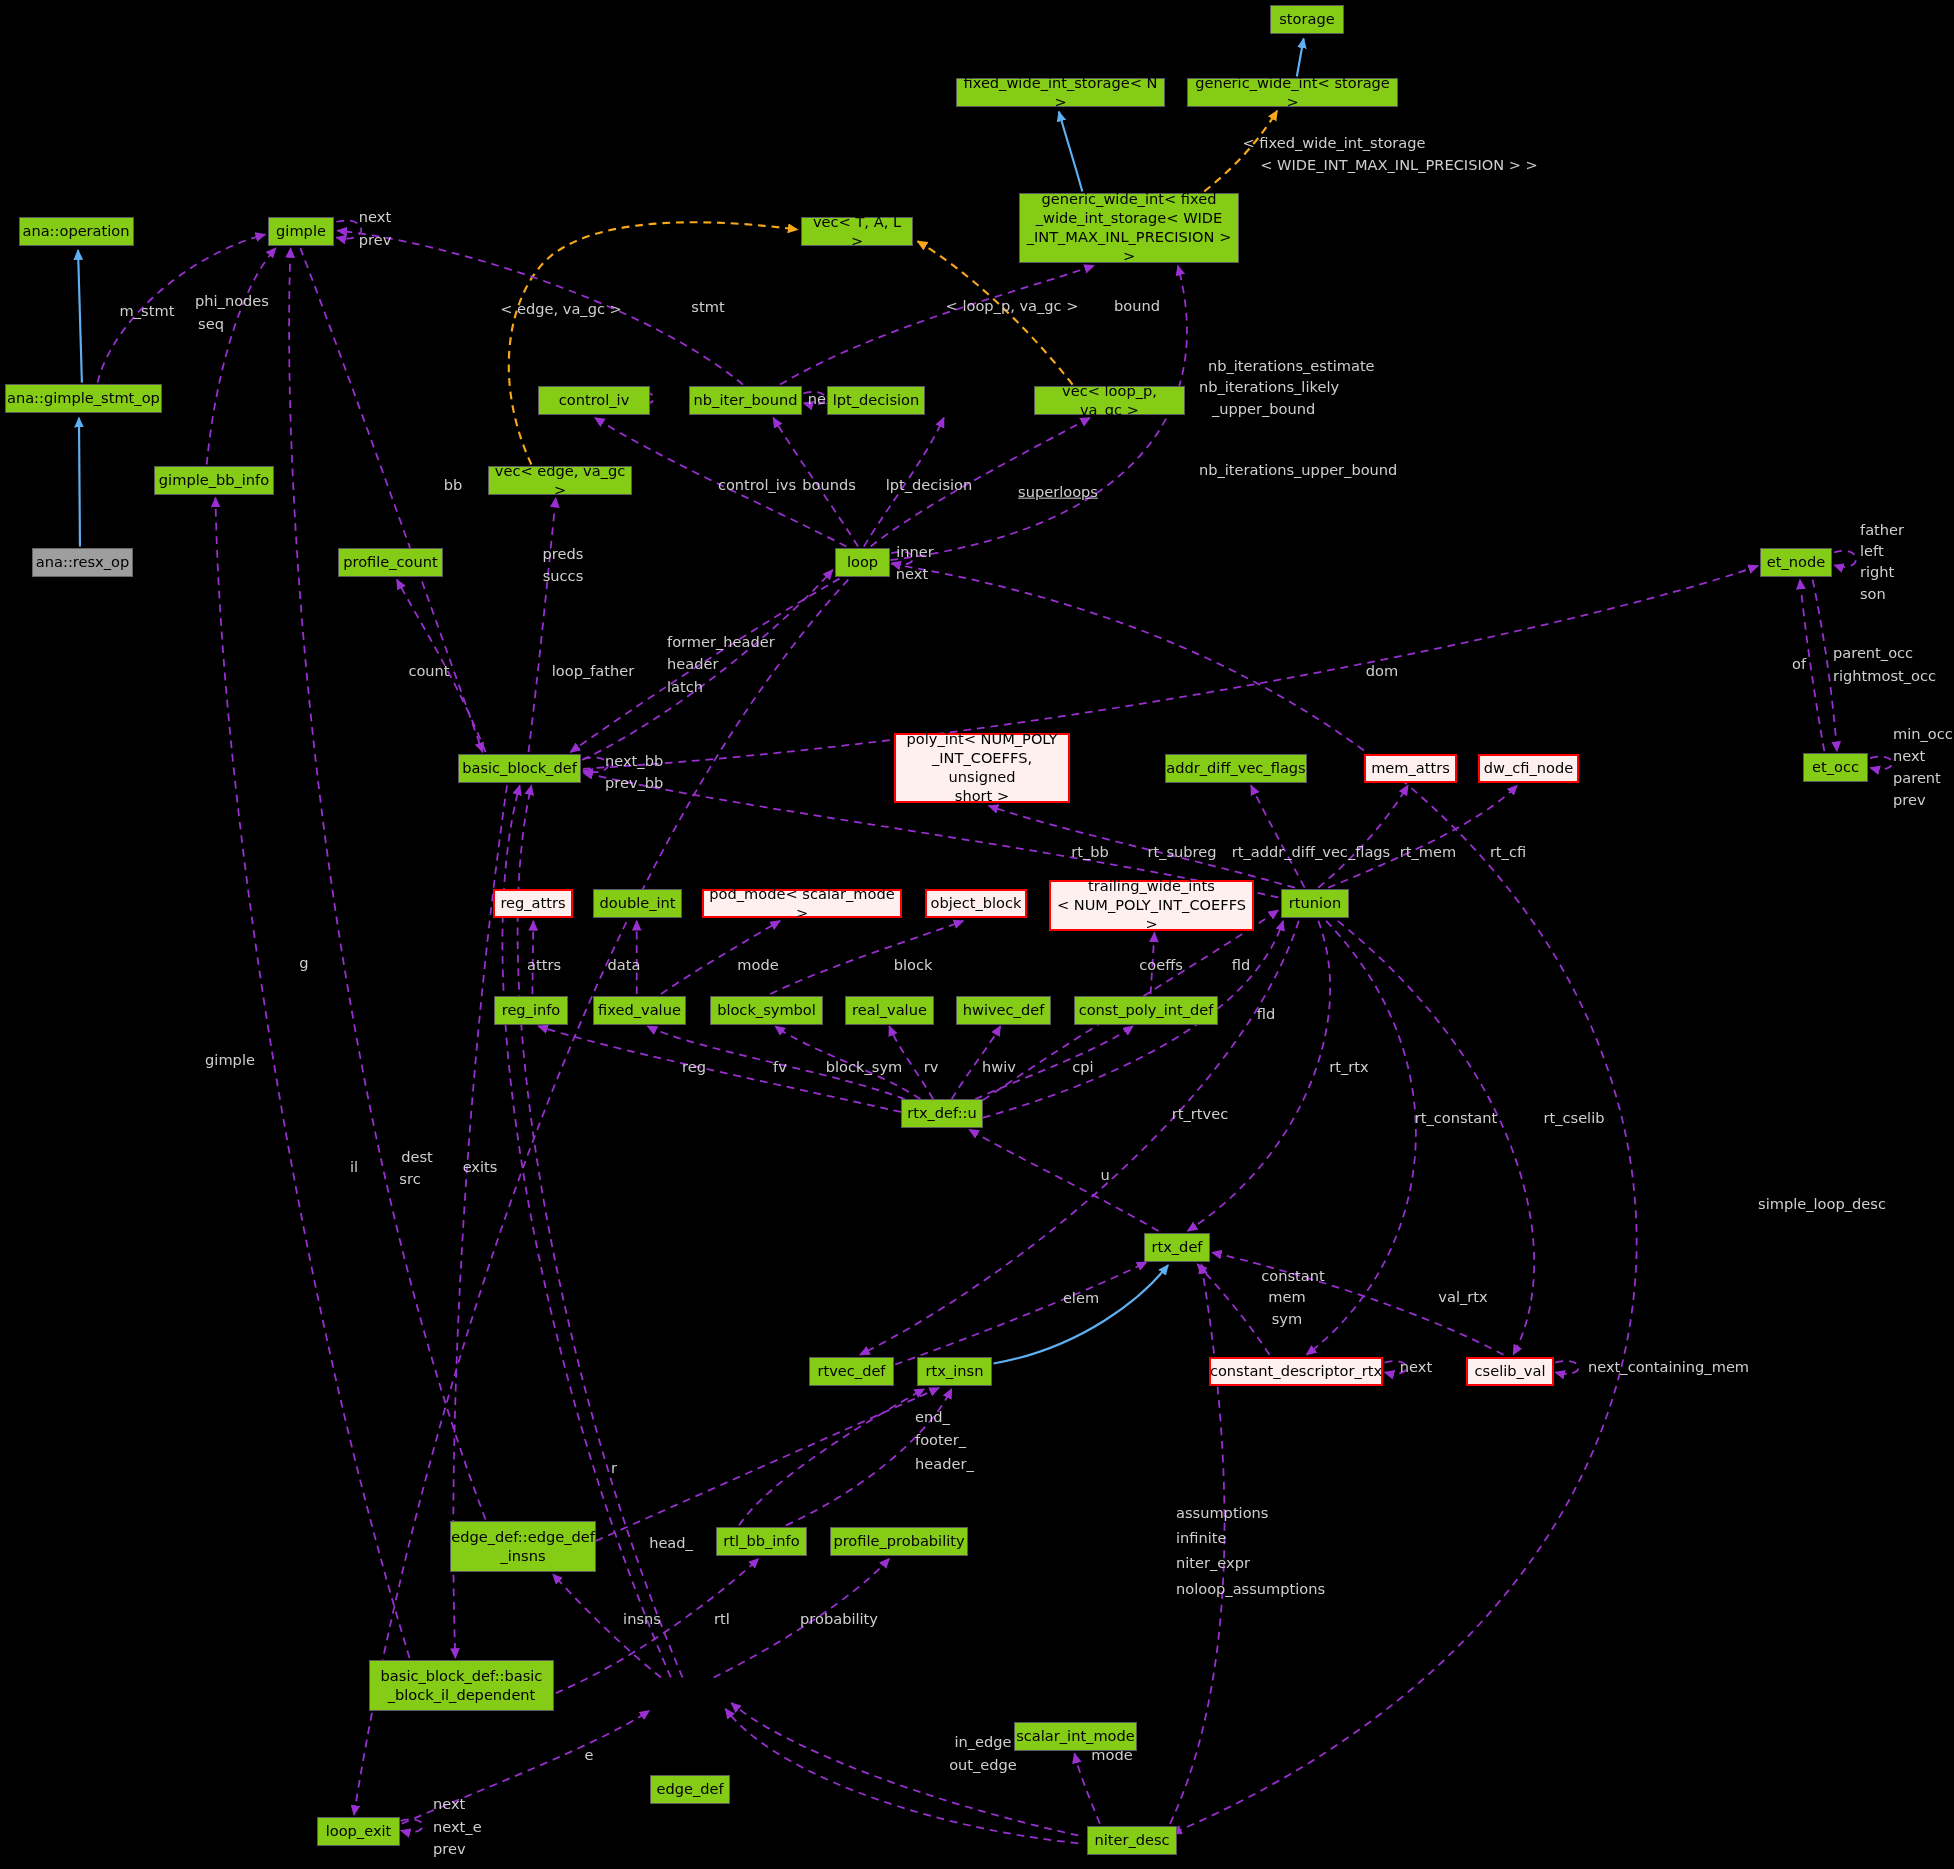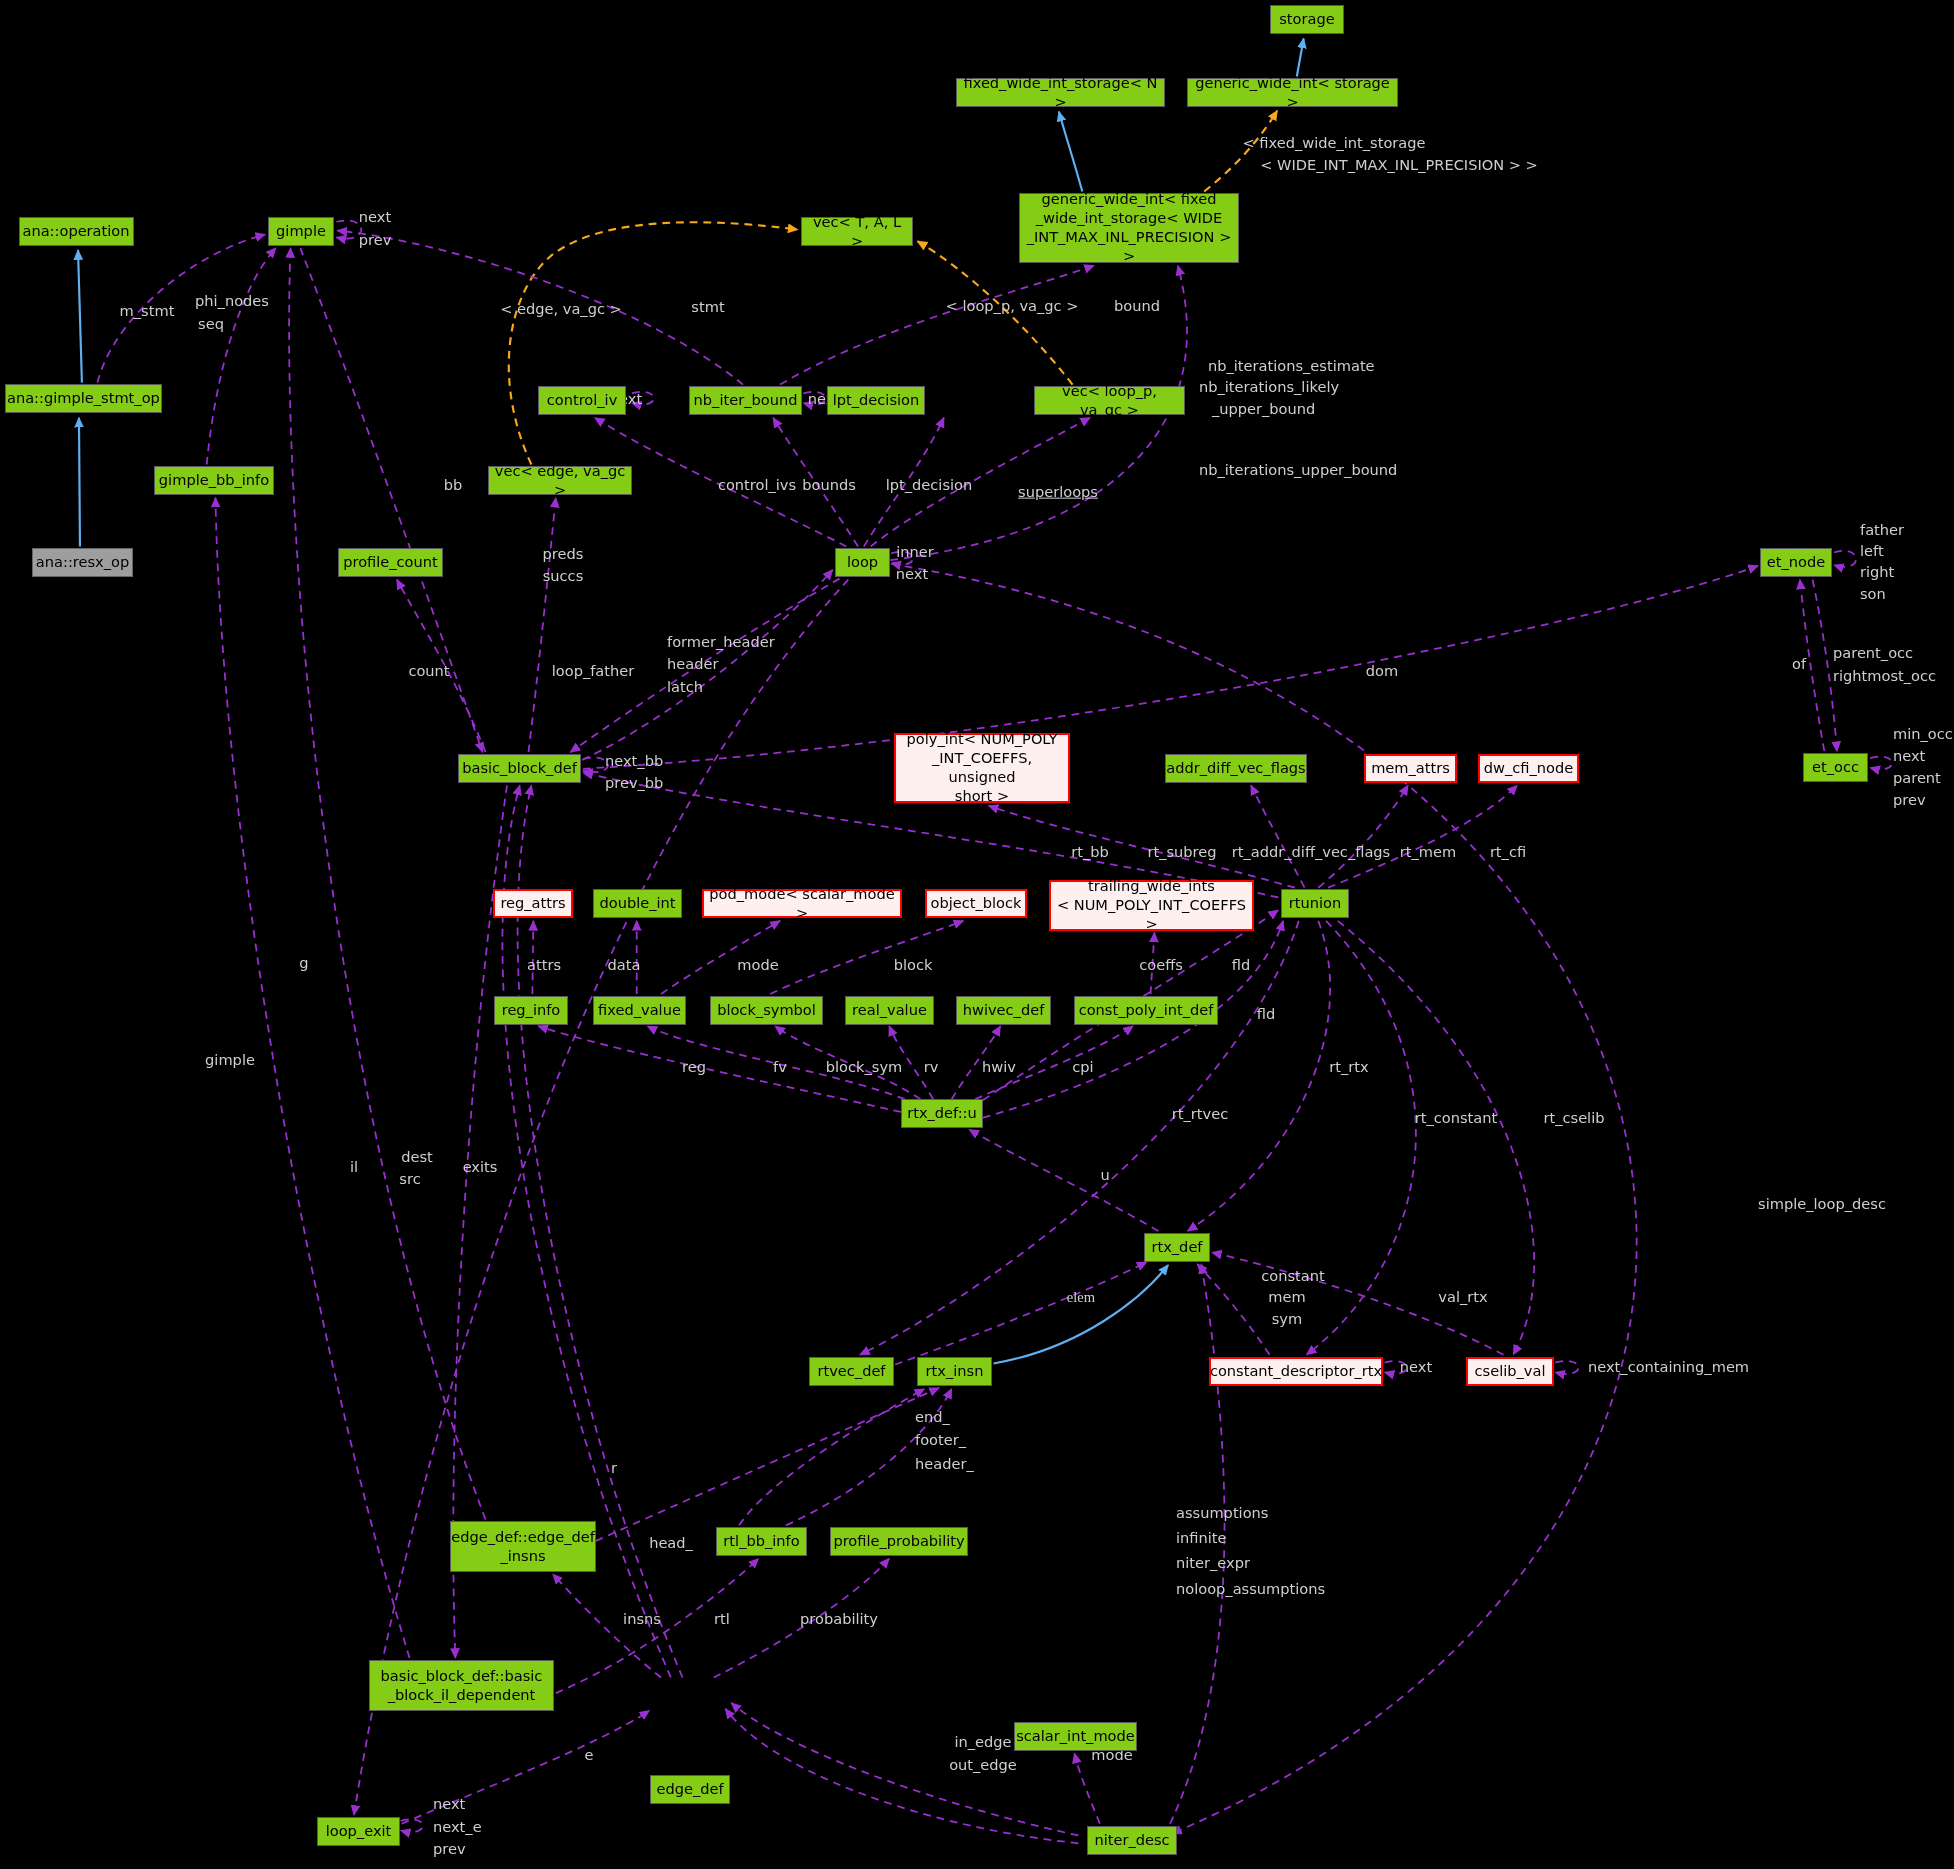--- a/index.html
+++ b/index.html
@@ -115,21 +115,21 @@
 <div class="node plain" style="left: 1270px; top: 4.9px; width: 74px; height: 29px;">storage</div>
     <div class="node plain" style="left: 956px; top: 78px; width: 209px; height: 29px;">fixed_wide_int_storage&lt; N &gt;</div>
     <div class="node plain" style="left: 1187px; top: 78px; width: 211px; height: 29px;">generic_wide_int&lt; storage &gt;</div>
     <div class="node plain" style="left: 1019px; top: 193px; width: 220px; height: 70px;">generic_wide_int&lt; fixed
 _wide_int_storage&lt; WIDE
 _INT_MAX_INL_PRECISION &gt; &gt;</div>
     <div class="node plain" style="left: 18.5px; top: 217px; width: 115px; height: 29px;">ana::operation</div>
     <div class="node plain" style="left: 268px; top: 217px; width: 66px; height: 29px;">gimple</div>
     <div class="node plain" style="left: 801px; top: 217px; width: 112px; height: 29px;">vec&lt; T, A, L &gt;</div>
     <div class="node plain" style="left: 4.9px; top: 384px; width: 157px; height: 29px;">ana::gimple_stmt_op</div>
-    <div class="node plain" style="left: 538px; top: 386px; width: 88px; height: 29px; text-align: right;">control_iv</div>
+    <div class="node plain" style="left: 538px; top: 386px; width: 112px; height: 29px; text-align: right;">control_iv</div>
     <div class="node plain" style="left: 689px; top: 386px; width: 113px; height: 29px;">nb_iter_bound</div>
     <div class="node plain" style="left: 827px; top: 386px; width: 98px; height: 29px;">lpt_decision</div>
     <div class="node plain" style="left: 1034px; top: 386px; width: 151px; height: 29px;">vec&lt; loop_p, va_gc &gt;</div>
     <div class="node plain" style="left: 154px; top: 466px; width: 120px; height: 29px;">gimple_bb_info</div>
     <div class="node plain" style="left: 488px; top: 466px; width: 144px; height: 29px;">vec&lt; edge, va_gc &gt;</div>
     <div class="node gray" style="left: 32px; top: 548px; width: 101px; height: 29px;">ana::resx_op</div>
     <div class="node plain" style="left: 338px; top: 548px; width: 105px; height: 29px;">profile_count</div>
     <div class="node plain" style="left: 835px; top: 548px; width: 55px; height: 29px;">loop</div>
     <div class="node plain" style="left: 1760px; top: 548px; width: 72px; height: 29px;">et_node</div>
     <div class="node plain" style="left: 458px; top: 754px; width: 123px; height: 29px;">basic_block_def</div>
@@ -237,21 +237,21 @@
     <div class="elabel c" style="left: 1200px; top: 1114px;">rt_rtvec</div>
     <div class="elabel c" style="left: 1456px; top: 1118px;">rt_constant</div>
     <div class="elabel c" style="left: 1574px; top: 1118px;">rt_cselib</div>
     <div class="elabel c" style="left: 1822px; top: 1204px;">simple_loop_desc</div>
     <div class="elabel c" style="left: 304px; top: 963px;">g</div>
     <div class="elabel c" style="left: 230px; top: 1060px;">gimple</div>
     <div class="elabel c" style="left: 354px; top: 1167px;">il</div>
     <div class="elabel c" style="left: 417px; top: 1157px;">dest</div>
     <div class="elabel c" style="left: 410px; top: 1179px;">src</div>
     <div class="elabel c" style="left: 480px; top: 1167px;">exits</div>
-    <div class="elabel c" style="left: 1081px; top: 1298px; font-family: Liberation Serif, serif;">elem</div>
+    <div class="elabel c" style="left: 1081px; top: 1298px;">elem</div>
     <div class="elabel c" style="left: 1293px; top: 1276px;">constant</div>
     <div class="elabel c" style="left: 1287px; top: 1297px;">mem</div>
     <div class="elabel c" style="left: 1287px; top: 1319px;">sym</div>
     <div class="elabel c" style="left: 1463px; top: 1297px;">val_rtx</div>
     <div class="elabel c" style="left: 1416px; top: 1367px;">next</div>
     <div class="elabel l" style="left: 1588px; top: 1367px;">next_containing_mem</div>
     <div class="elabel l" style="left: 915px; top: 1417px;">end_</div>
     <div class="elabel l" style="left: 915px; top: 1440px;">footer_</div>
     <div class="elabel l" style="left: 915px; top: 1464px;">header_</div>
     <div class="elabel c" style="left: 614px; top: 1468px;">r</div>

